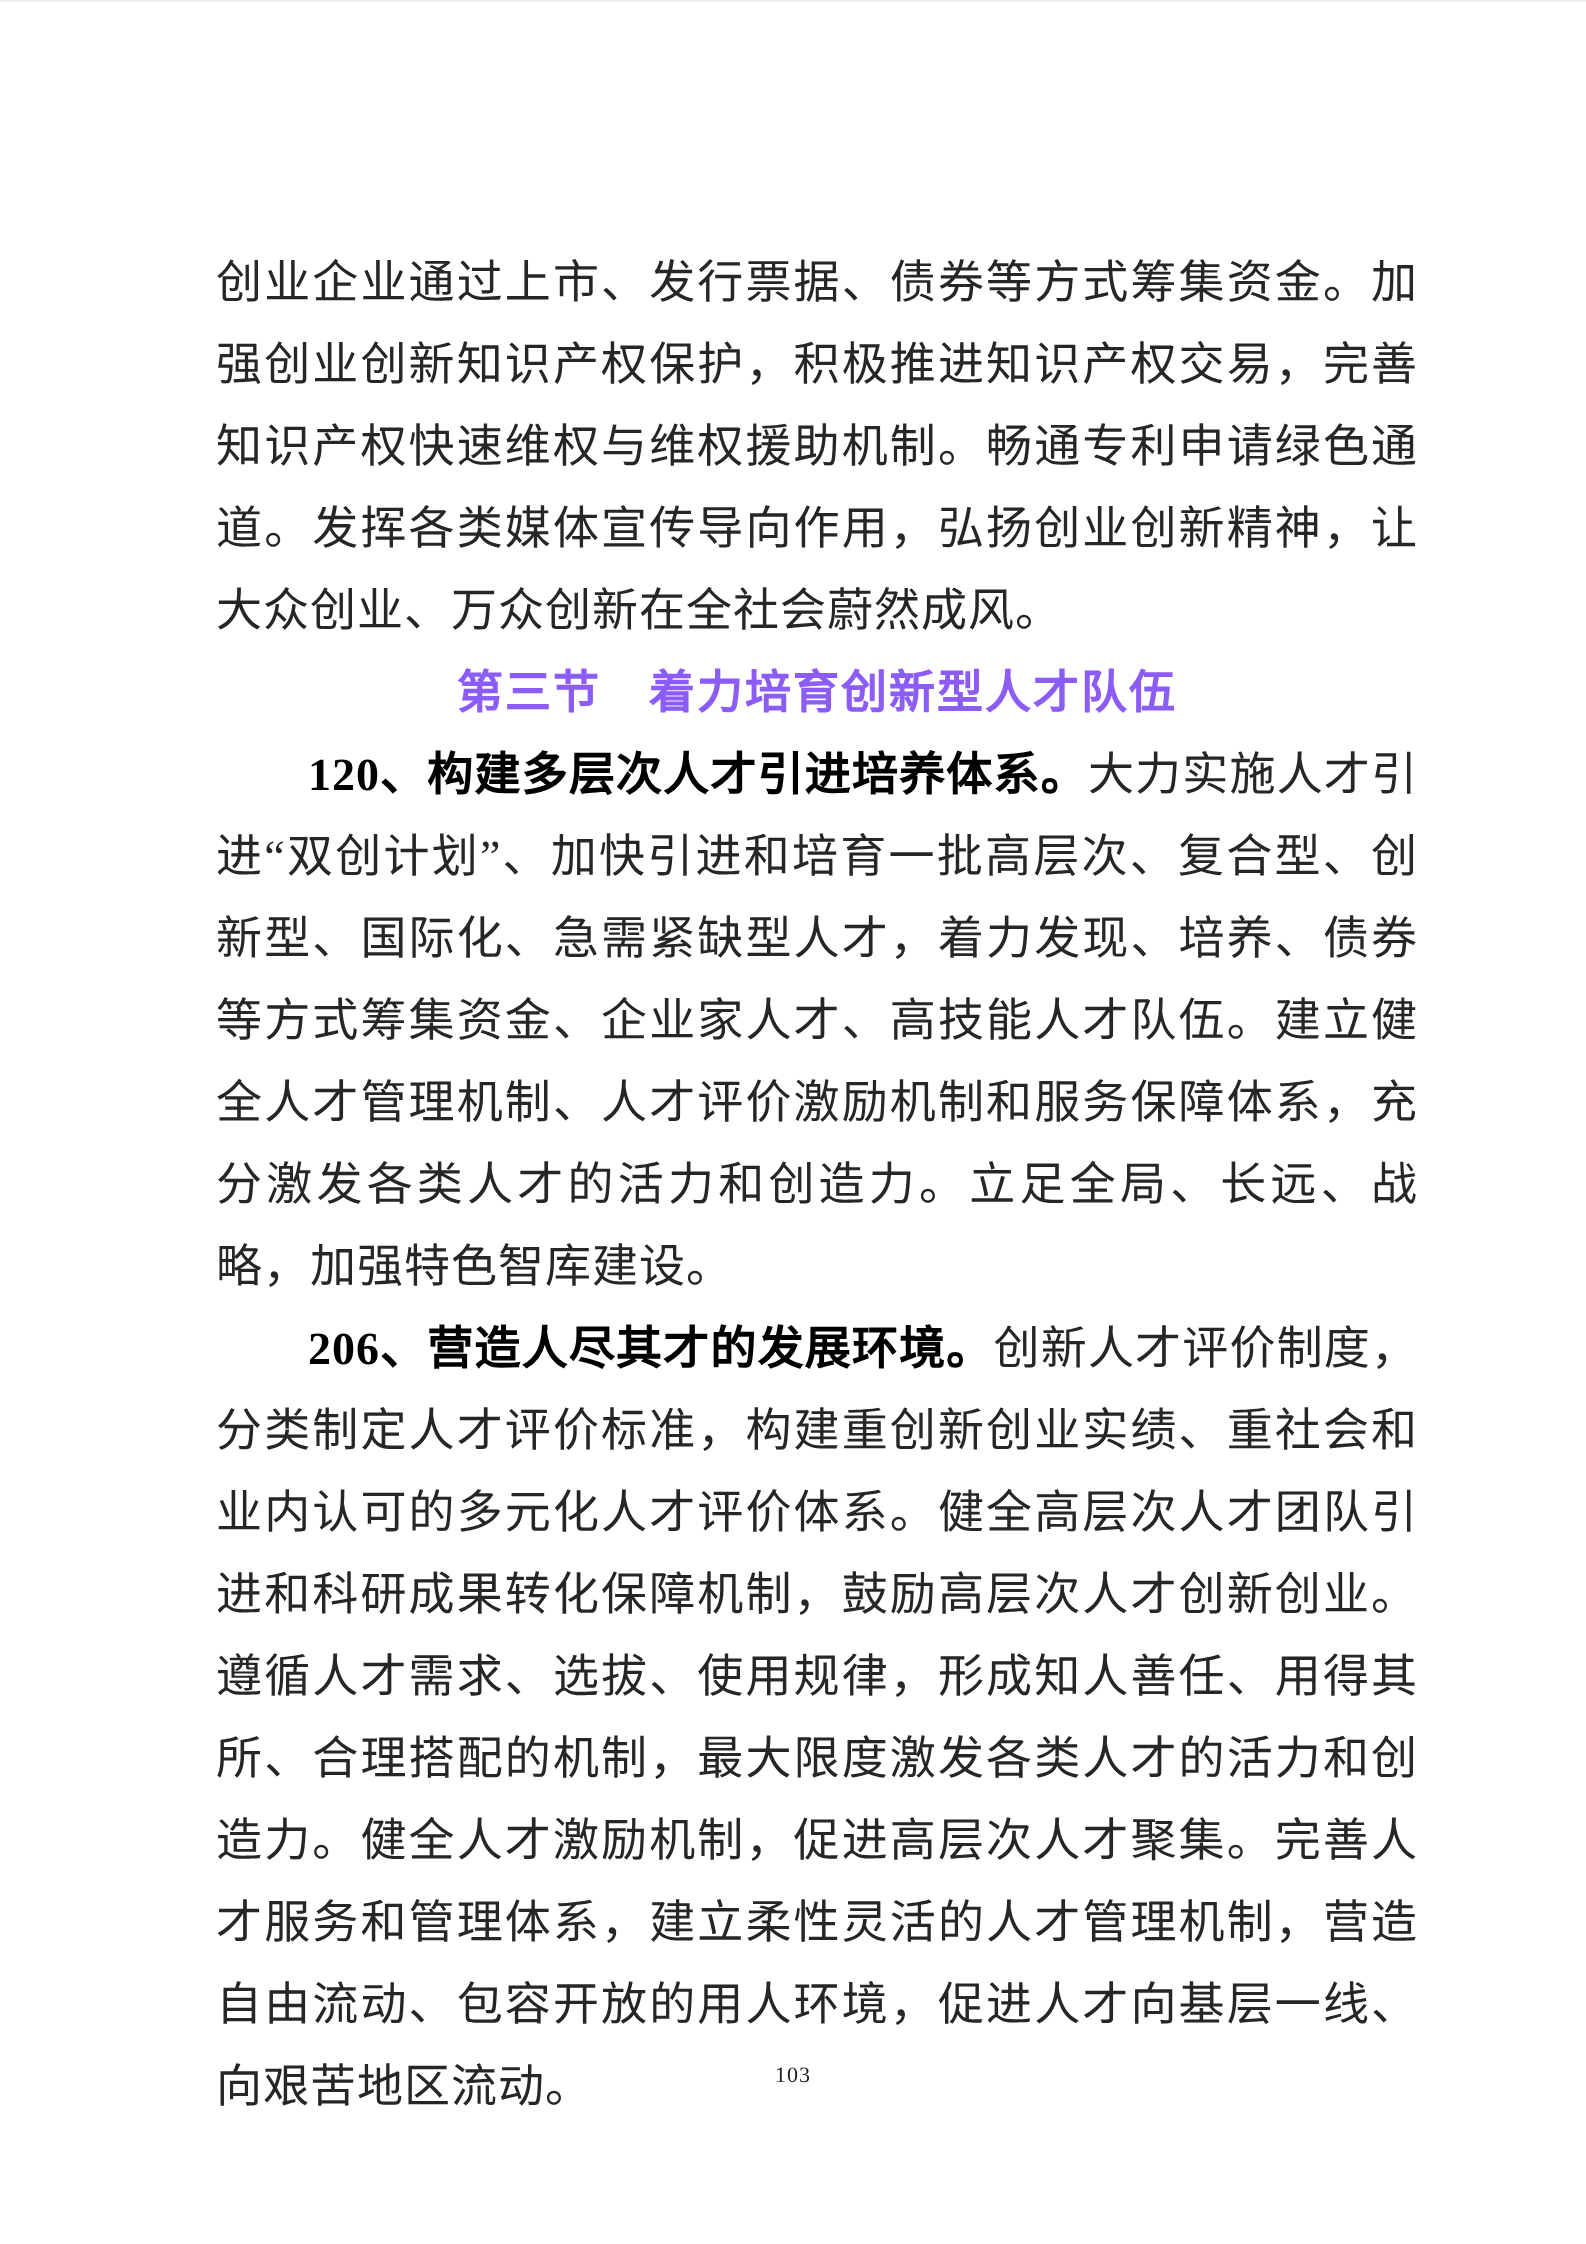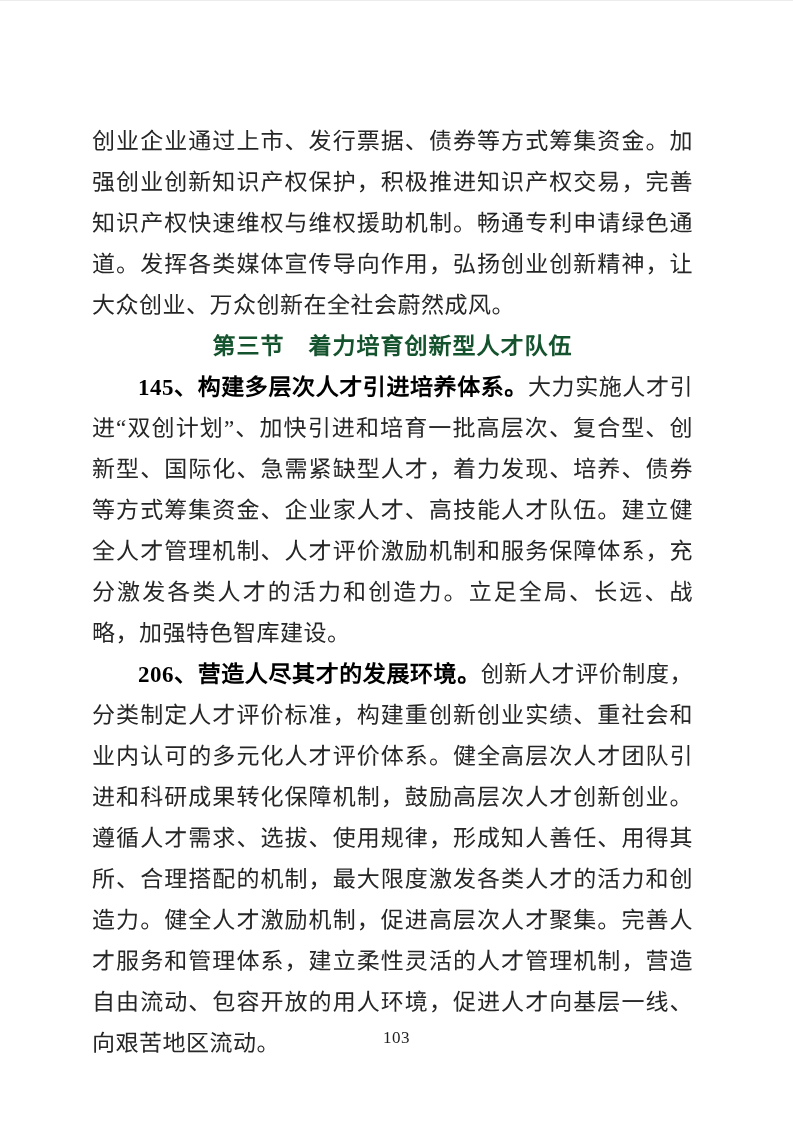--- a/index.html
+++ b/index.html
@@ -12,74 +12,74 @@
     width: 793px;
     height: 1122px;
     margin: 0 auto;
     background: #ffffff;
     overflow: hidden;
     border-top: 1px solid #ececec;
     font-family: "Liberation Serif", "DejaVu Serif", serif;
   }
   .content {
     position: absolute;
-    left: 92px;
+    left: 108px;
     top: 120px;
     width: 601px;
     font-size: 23px;
     line-height: 41px;
     color: #262626;
     text-align: justify;
     letter-spacing: 0.5px;
   }
   .content p {
     margin: 0;
   }
   .para-item {
     text-indent: 2em;
   }
   .section-heading {
     margin: 13px 0 20px 0;
     text-align: center;
     text-indent: 0;
     font-size: 23px;
     font-weight: 700;
-    color: #14532d;
+    color: #8b5cf6;
     letter-spacing: 1px;
   }
   .lead {
     font-weight: 700;
     color: #000000;
   }
   .page-footer {
     position: absolute;
     top: 1026px;
     left: 0;
     width: 100%;
     text-align: center;
   }
   .page-number {
-    font-size: 17px;
+    font-size: 11px;
     line-height: 22px;
     color: #1f1f1f;
     letter-spacing: 0.5px;
   }
 </style>
 </head>
 <body>
 
 <div class="page">
   <main class="content">
 
     <p class="para-continuation">创业企业通过上市、发行票据、债券等方式筹集资金。加强创业创新知识产权保护，积极推进知识产权交易，完善知识产权快速维权与维权援助机制。畅通专利申请绿色通道。发挥各类媒体宣传导向作用，弘扬创业创新精神，让大众创业、万众创新在全社会蔚然成风。</p>
 
     <p class="section-heading">第三节　着力培育创新型人才队伍</p>
 
     <p class="para-item">
-      <span class="lead">145、构建多层次人才引进培养体系。</span><span>大力实施人才引进“双创计划”、加快引进和培育一批高层次、复合型、创新型、国际化、急需紧缺型人才，着力发现、培养、债券等方式筹集资金、企业家人才、高技能人才队伍。建立健全人才管理机制、人才评价激励机制和服务保障体系，充分激发各类人才的活力和创造力。立足全局、长远、战略，加强特色智库建设。</span>
+      <span class="lead">120、构建多层次人才引进培养体系。</span><span>大力实施人才引进“双创计划”、加快引进和培育一批高层次、复合型、创新型、国际化、急需紧缺型人才，着力发现、培养、债券等方式筹集资金、企业家人才、高技能人才队伍。建立健全人才管理机制、人才评价激励机制和服务保障体系，充分激发各类人才的活力和创造力。立足全局、长远、战略，加强特色智库建设。</span>
     </p>
 
     <p class="para-item">
       <span class="lead">206、营造人尽其才的发展环境。</span><span>创新人才评价制度，分类制定人才评价标准，构建重创新创业实绩、重社会和业内认可的多元化人才评价体系。健全高层次人才团队引进和科研成果转化保障机制，鼓励高层次人才创新创业。遵循人才需求、选拔、使用规律，形成知人善任、用得其所、合理搭配的机制，最大限度激发各类人才的活力和创造力。健全人才激励机制，促进高层次人才聚集。完善人才服务和管理体系，建立柔性灵活的人才管理机制，营造自由流动、包容开放的用人环境，促进人才向基层一线、向艰苦地区流动。</span>
     </p>
 
   </main>
 
   <footer class="page-footer">
     <span class="page-number">103</span>

